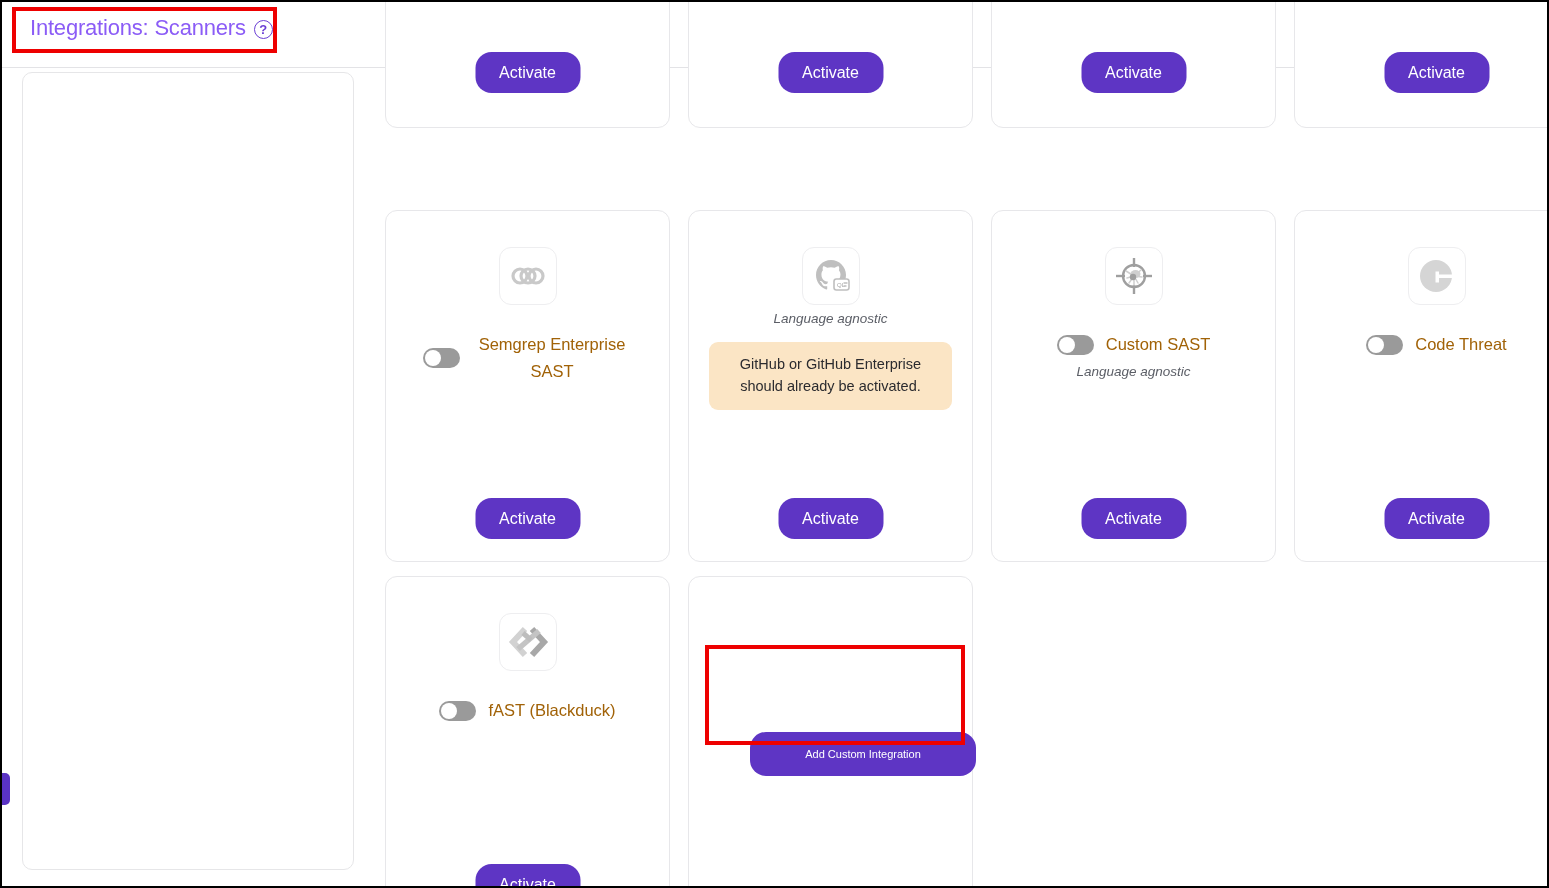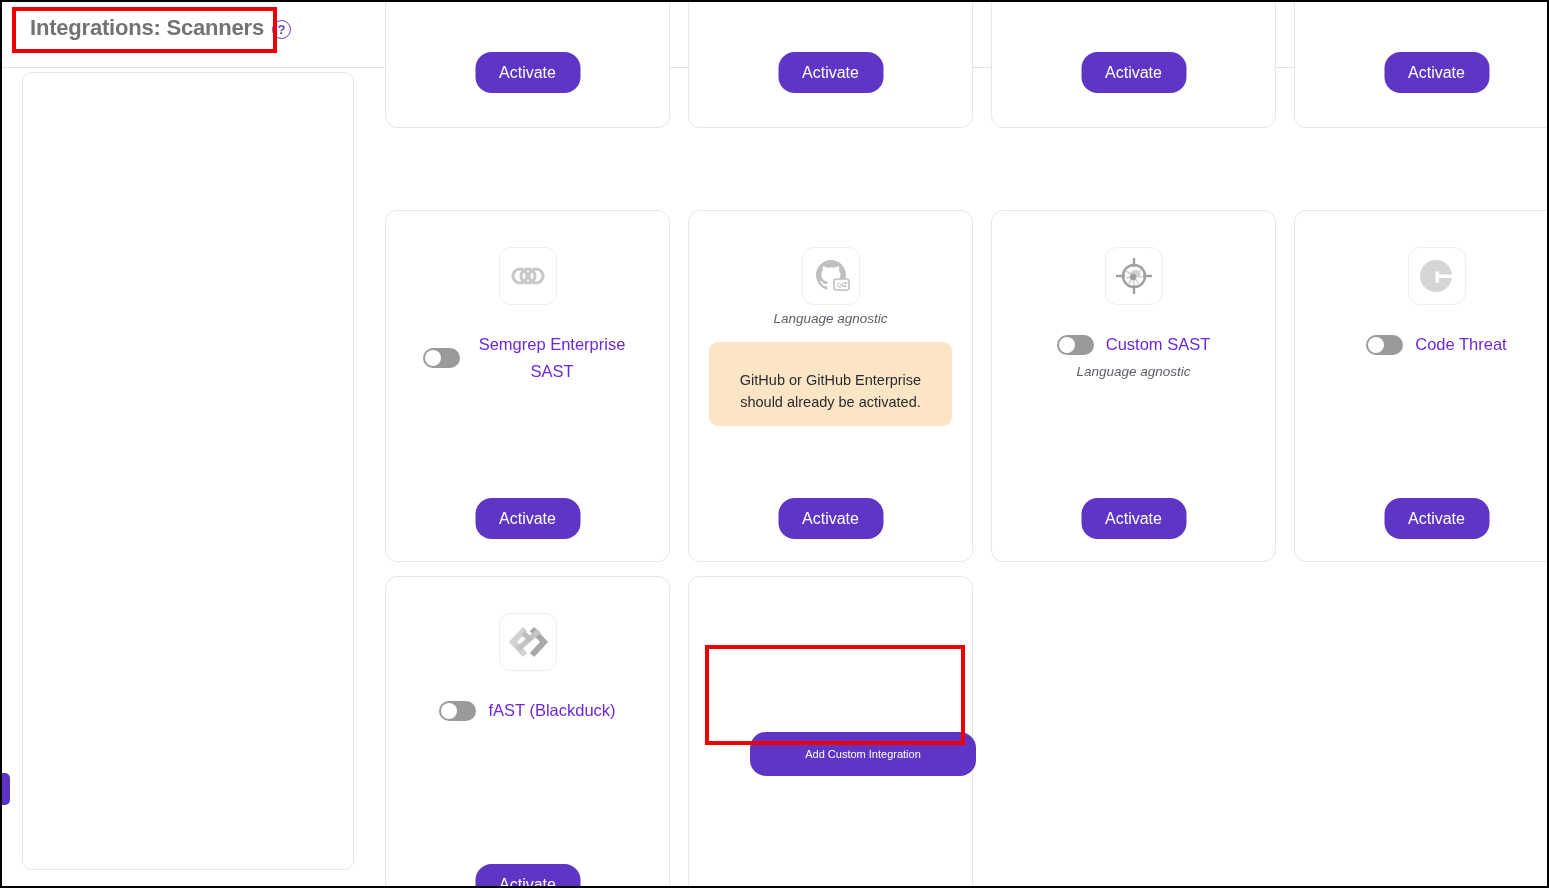--- a/index.html
+++ b/index.html
@@ -26,22 +26,22 @@
     border-bottom: 1px solid #e3e3e6;
   }
   .title-wrap {
     position: absolute;
     left: 22px; top: 10px;
     display: flex; align-items: center; gap: 8px;
     padding: 3px 6px 5px 6px;
   }
   .page-title {
     font-size: 22px;
-    font-weight: 700;
-    color: #737373;
+    font-weight: 400;
+    color: #8b5cf6;
     letter-spacing: -0.2px;
     white-space: nowrap;
   }
   .help-icon {
     width: 19px; height: 19px;
     border: 1.8px solid #6b3fd4;
     border-radius: 50%;
     color: #6b3fd4;
     font-size: 13px;
     font-weight: 700;
@@ -151,39 +151,39 @@
   .toggle::after {
     content: "";
     position: absolute;
     left: 2px; top: 2px;
     width: 16px; height: 16px;
     background: #ffffff;
     border-radius: 50%;
   }
   .card-name {
     font-size: 16.5px;
-    color: #6d28d9;
+    color: #a16207;
     font-weight: 400;
     text-align: center;
     line-height: 1.65;
   }
   .card-name.wrap { max-width: 160px; }
   .card-sub {
     font-size: 13.5px;
     font-style: italic;
     color: #5b5e66;
     margin-top: 6px;
     text-align: center;
   }
   .warn-banner {
     margin-top: 16px;
     width: 243px;
     background: #fbe5c5;
     border-radius: 9px;
-    padding: 27px 10px 12px 10px;
+    padding: 11px 10px 12px 10px;
     font-size: 14.5px;
     color: #2b2b2f;
     text-align: center;
     line-height: 1.55;
   }
 
   .btn {
     background: #5e35c4;
     color: #ffffff;
     border: none;

